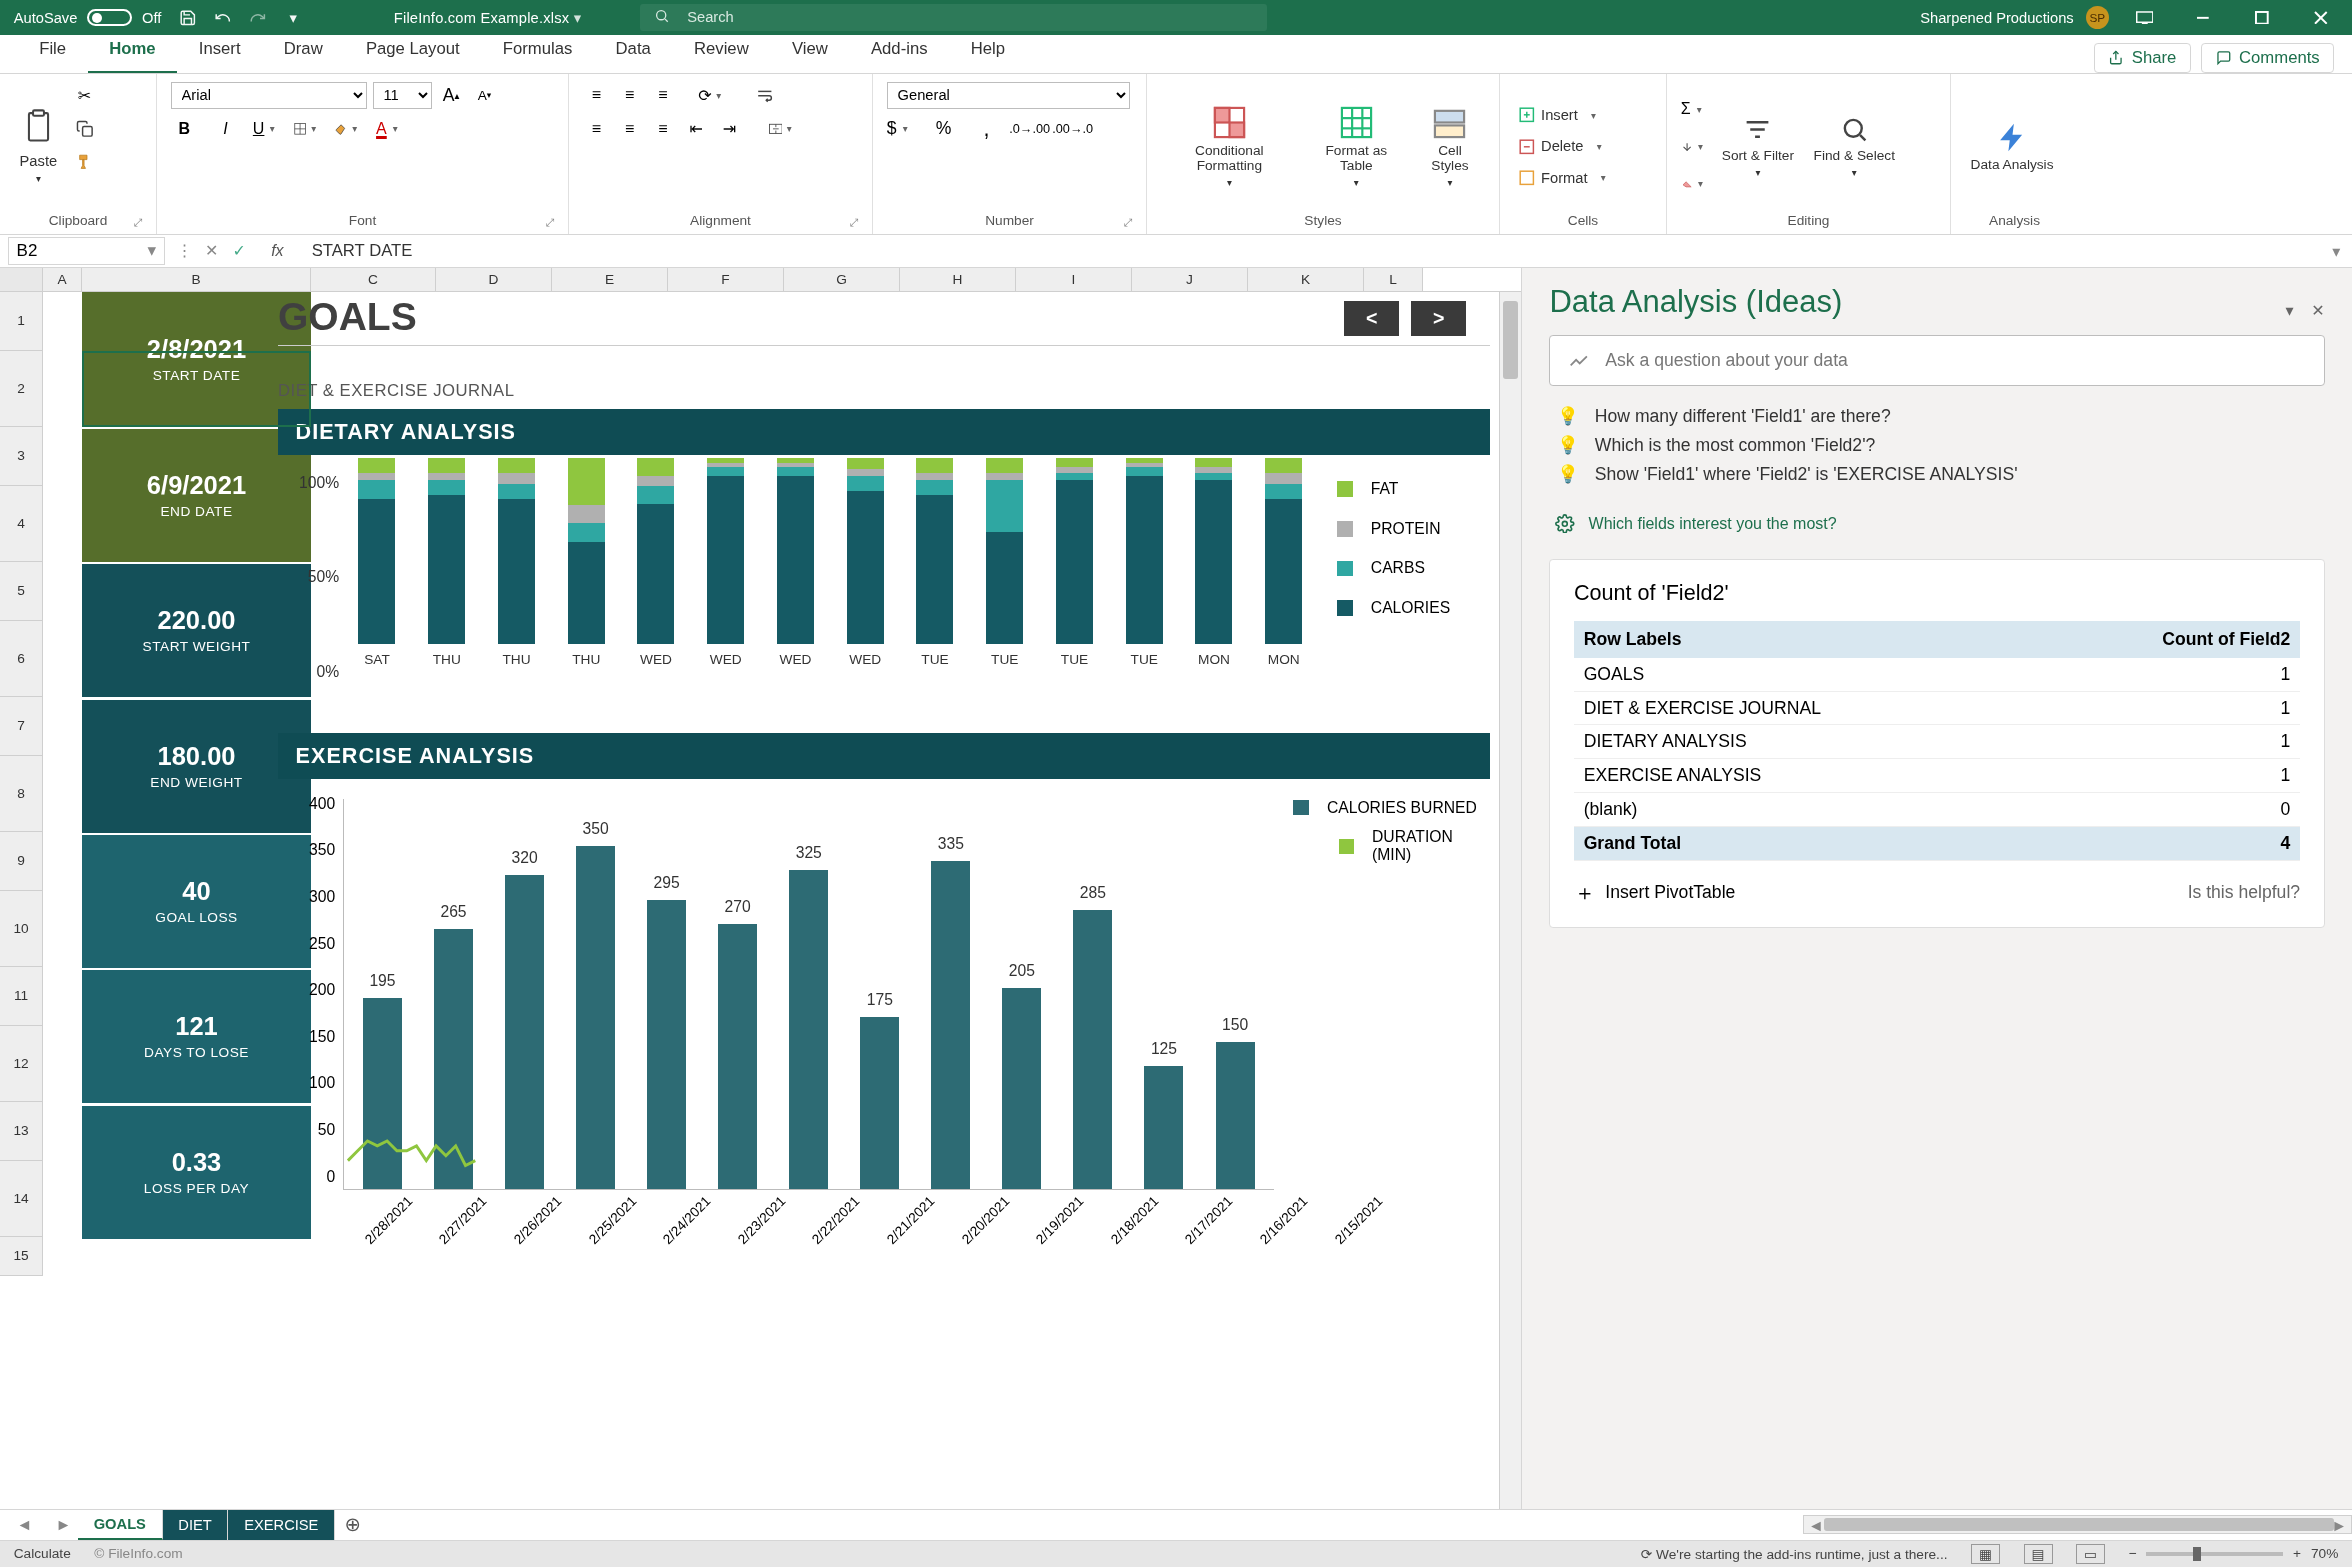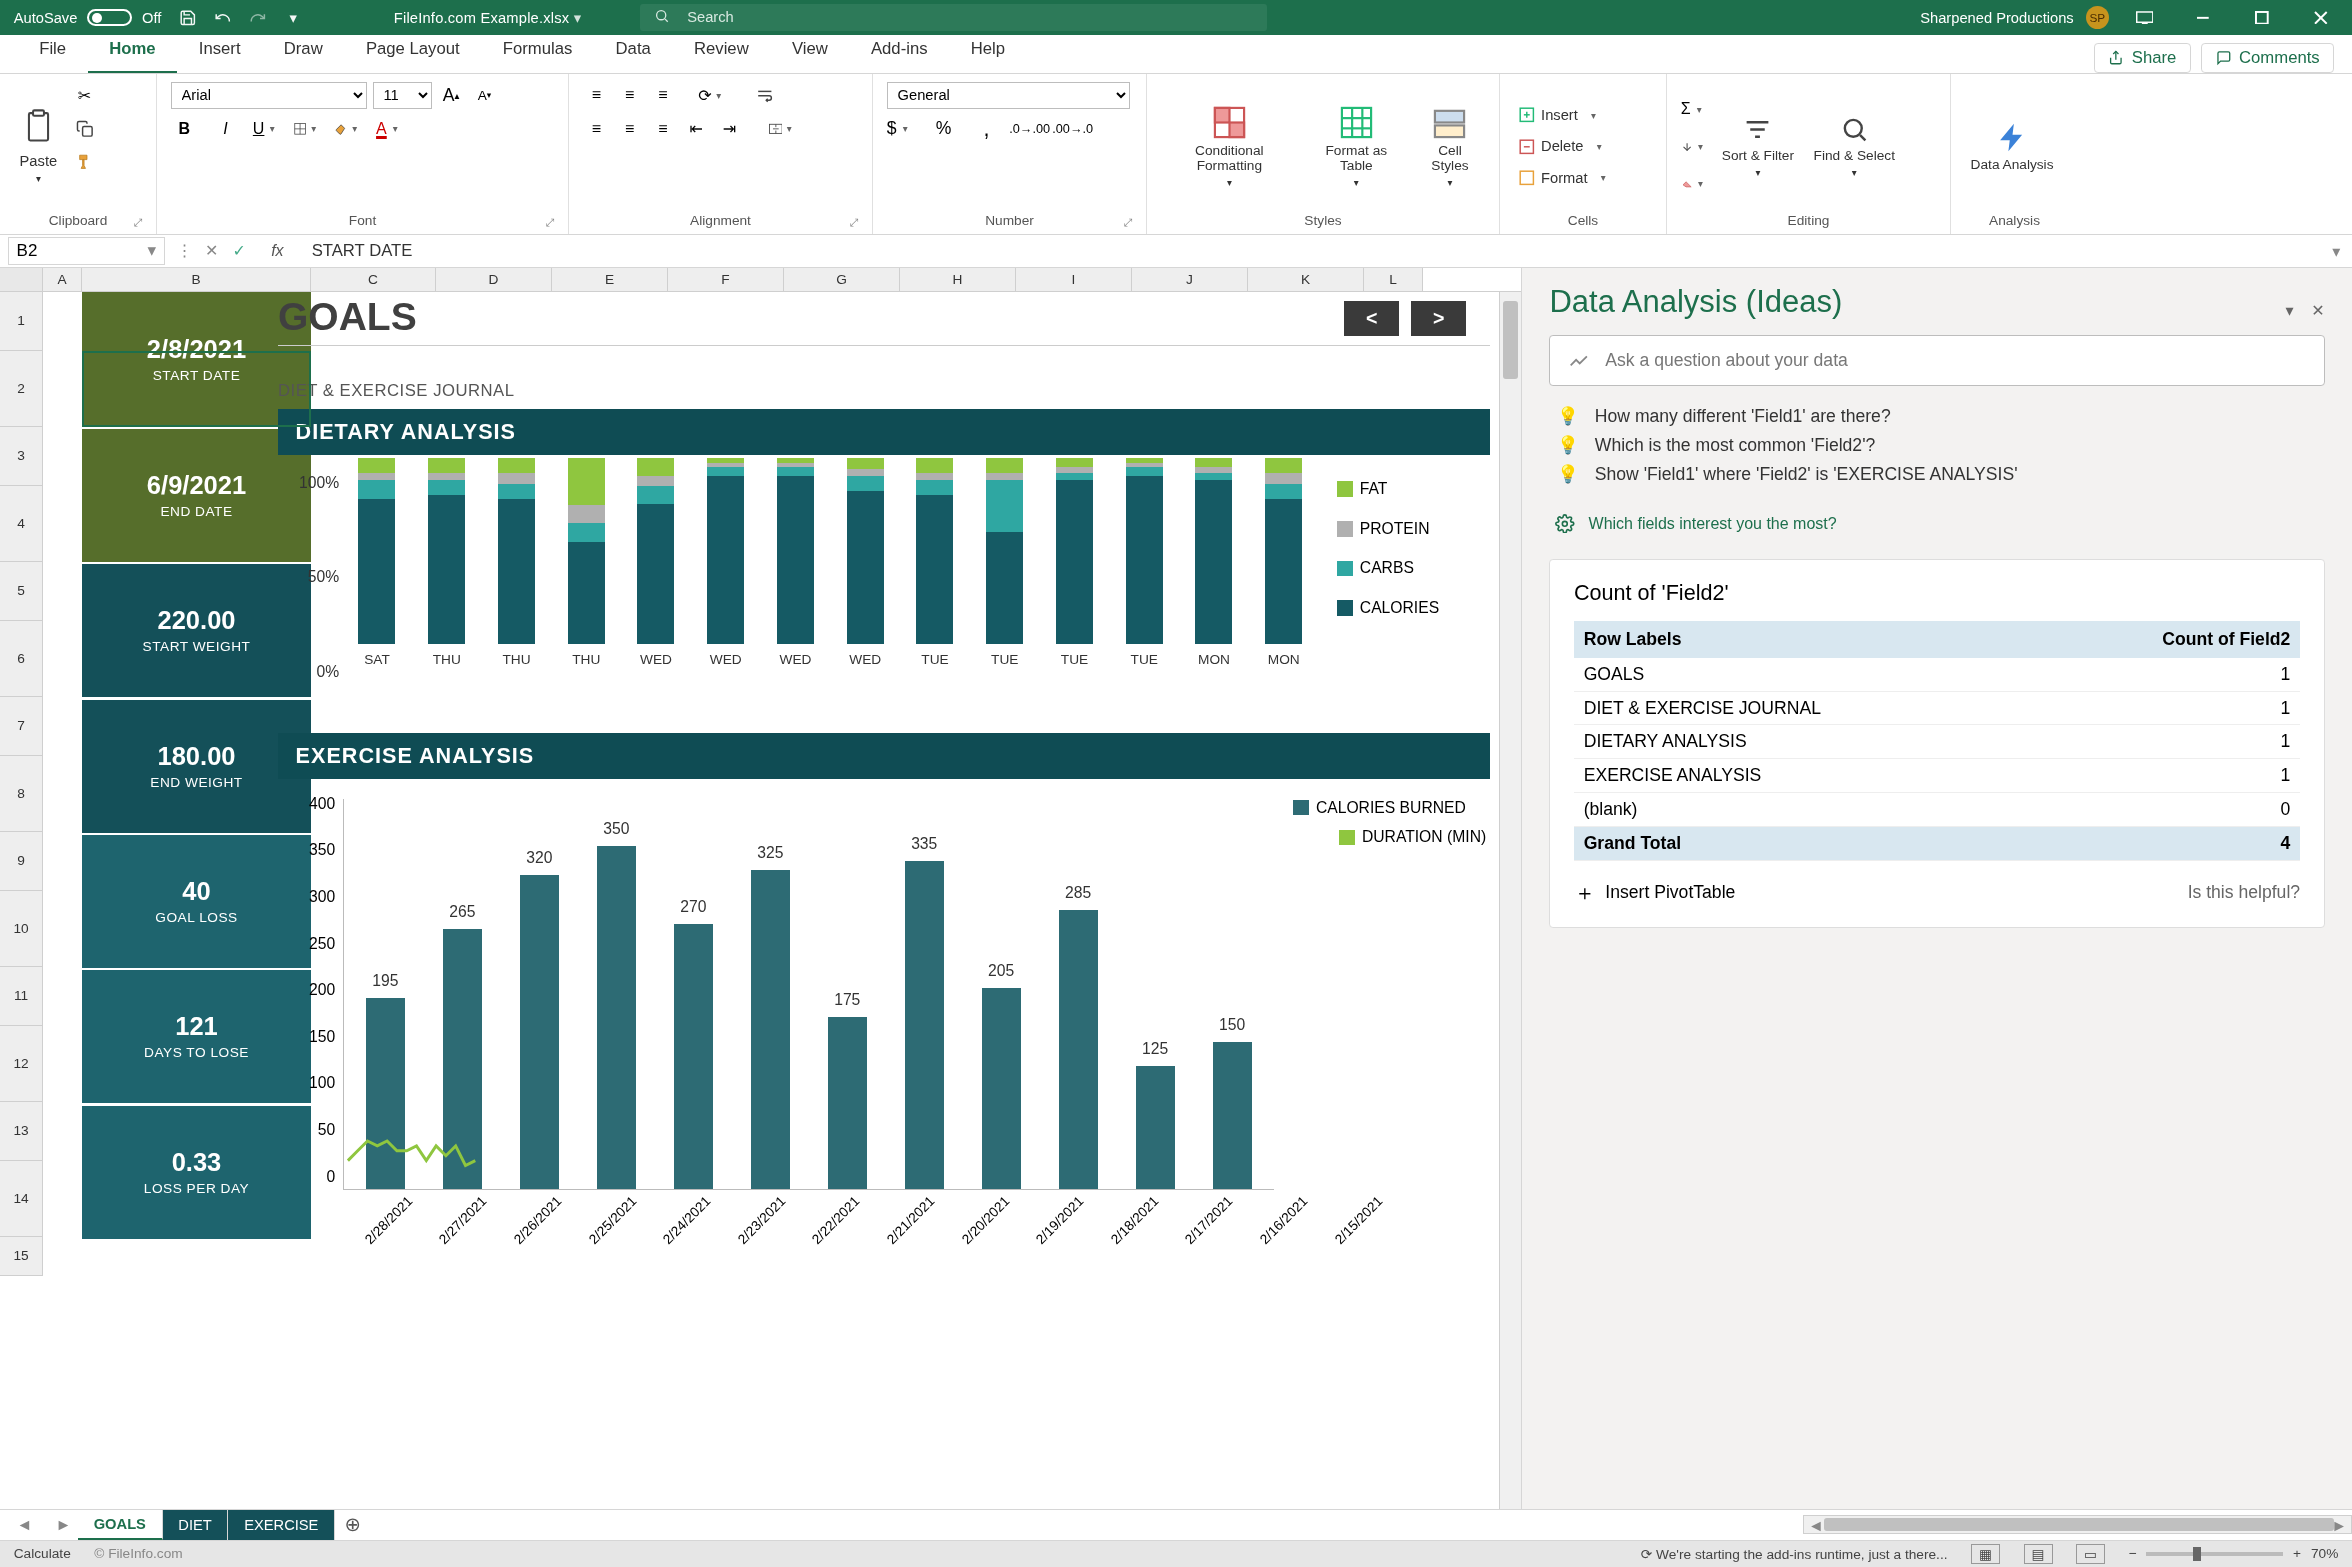--- a/index.html
+++ b/index.html
@@ -92,21 +92,21 @@
 
   
   .diet-chart{height:265px;display:flex;margin-top:5.9px;}
   .diet-axis{width:69px;display:flex;flex-direction:column;justify-content:space-between;padding:13.7px 7.8px 45px 0;text-align:right;font-size:15.7px;color:#333;}
   .diet-bars{flex:1;display:flex;gap:9.8px;align-items:flex-end;padding:13.7px 0 0 0;height:206px;position:relative;}
   .diet-col{flex:1;display:flex;flex-direction:column;align-items:center;}
   .stack{width:37px;height:186px;display:flex;flex-direction:column-reverse;}
   .seg{width:100%;}
   .diet-lab{font-size:13.7px;color:#333;margin-top:7.8px;}
   .diet-legend{width:176px;display:flex;flex-direction:column;gap:21.6px;padding:19.6px 0 0 23.5px;font-size:15.7px;}
-  .lg{display:flex;gap:7px;align-items:center;}
+  .lg{display:flex;gap:18px;align-items:center;}
   .sw{width:15.7px;height:15.7px;}
 
   
   .ex-chart{height:470px;display:flex;margin-top:9.8px;}
   .ex-axis{width:65px;display:flex;flex-direction:column;justify-content:space-between;padding:5.9px 7.8px 73px 0;text-align:right;font-size:15.7px;}
   .ex-plot{flex:1;position:relative;}
   .ex-bars{position:absolute;left:0;right:0;top:9.8px;bottom:69px;border-left:1px solid #bbb;border-bottom:1px solid #bbb;display:flex;gap:13.7px;padding:0 9.8px;align-items:flex-end;}
   .ex-col{flex:1;display:flex;flex-direction:column;align-items:center;position:relative;}
   .ex-bar{width:39px;background:#2d6b74;}
   .ex-val{position:absolute;top:-25.5px;font-size:15.7px;color:#333;}
@@ -773,20 +773,24 @@
                     <div class="ex-val">265</div>
                     <div class="ex-bar" style="height: 260px;"></div>
                   </div>
                   <div class="ex-col">
                     <div class="ex-val">320</div>
                     <div class="ex-bar" style="height: 314px;"></div>
                   </div>
                   <div class="ex-col">
                     <div class="ex-val">350</div>
                     <div class="ex-bar" style="height: 343px;"></div>
+                  </div>
+                  <div class="ex-col">
+                    <div class="ex-val">295</div>
+                    <div class="ex-bar" style="height: 289px;"></div>
                   </div>
                   <div class="ex-col">
                     <div class="ex-val">270</div>
                     <div class="ex-bar" style="height: 265px;"></div>
                   </div>
                   <div class="ex-col">
                     <div class="ex-val">325</div>
                     <div class="ex-bar" style="height: 319px;"></div>
                   </div>
                   <div class="ex-col">

